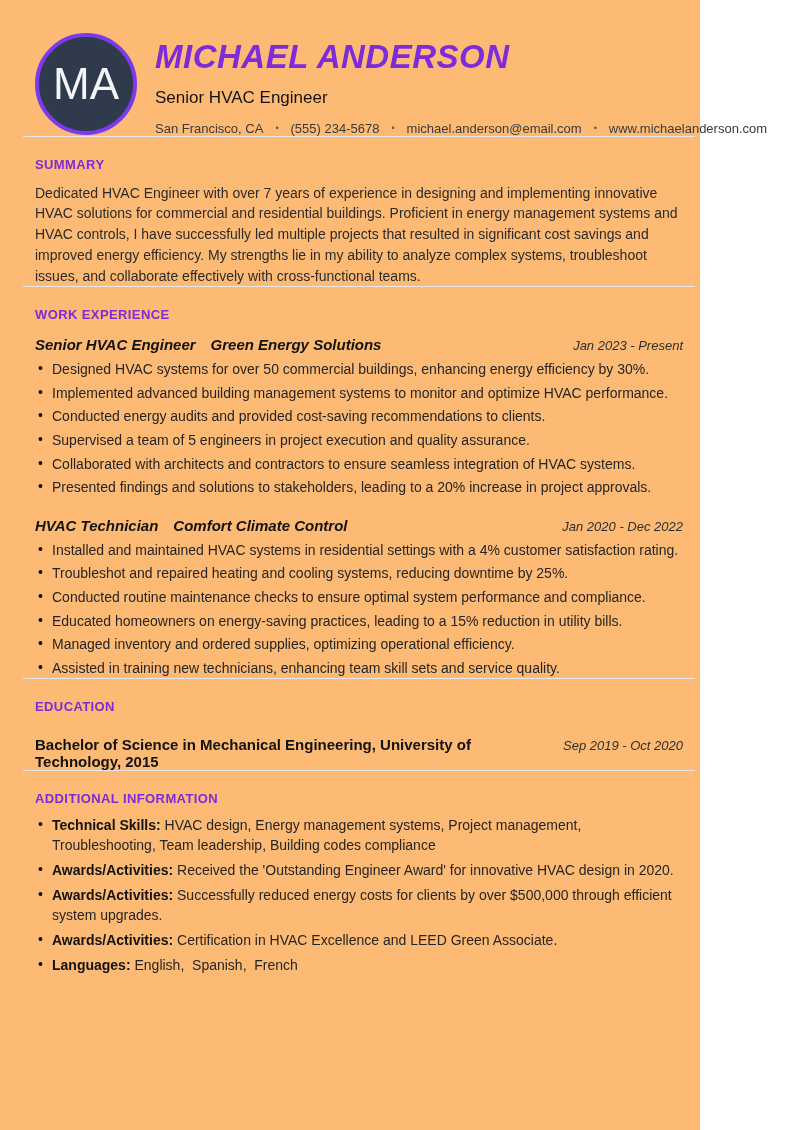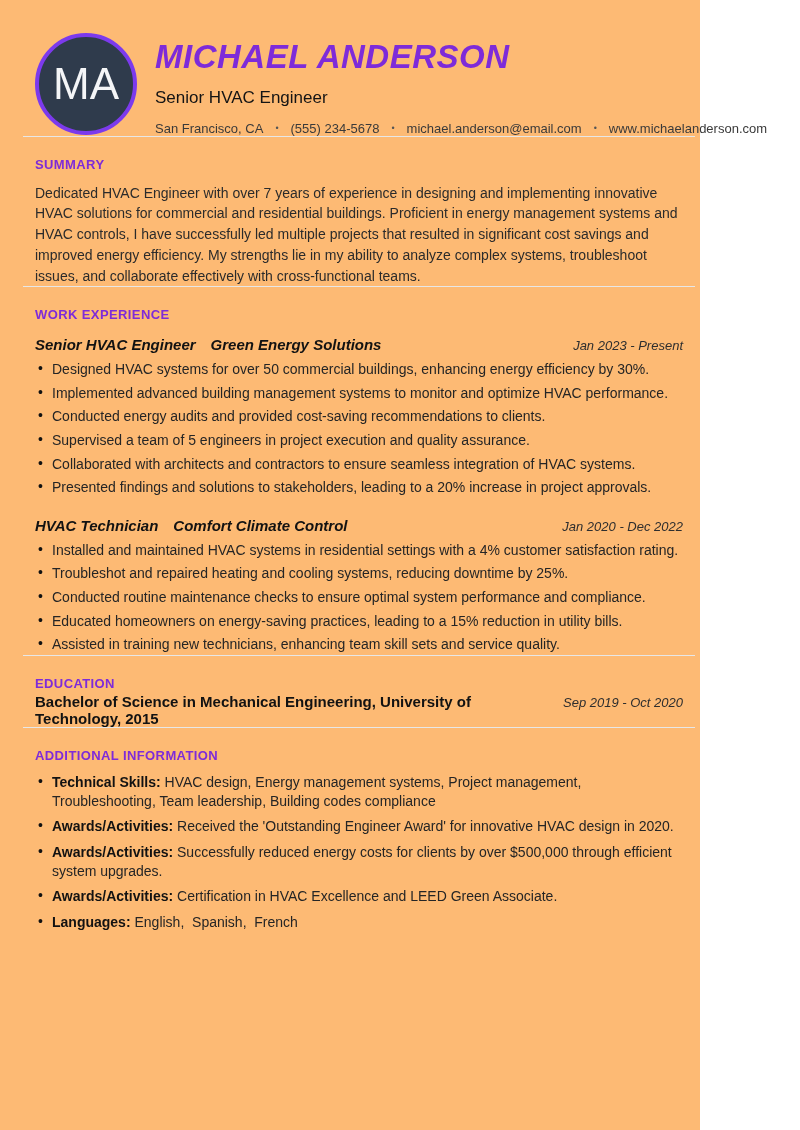--- a/index.html
+++ b/index.html
@@ -135,21 +135,21 @@
   }
   ul.bullets.extra { margin-top: 10px; }
   ul.bullets.extra li { margin-top: 6px; line-height: 1.38; }
   ul.bullets.extra li .li-label { font-weight: bold; color: #121212; }
   ul.bullets.extra li .li-text { white-space: pre-wrap; }
 
   .edu-row {
     display: flex;
     justify-content: space-between;
     align-items: baseline;
-    margin-top: 2px;
+    margin-top: 22px;
     gap: 8px;
   }
   .edu-degree { font-size: 15px; font-weight: bold; color: #121212; }
 </style>
 </head>
 <body>
 
 <div class="page">
 
   <div class="header">
@@ -205,20 +205,21 @@
         <div class="entry-titles">
           <span>HVAC Technician</span><span class="company">Comfort Climate Control</span>
         </div>
         <span class="entry-dates">Jan 2020 - Dec 2022</span>
       </div>
       <ul class="bullets">
         <li>Installed and maintained HVAC systems in residential settings with a 4% customer satisfaction rating.</li>
         <li>Troubleshot and repaired heating and cooling systems, reducing downtime by 25%.</li>
         <li>Conducted routine maintenance checks to ensure optimal system performance and compliance.</li>
         <li>Educated homeowners on energy-saving practices, leading to a 15% reduction in utility bills.</li>
+        <li>Managed inventory and ordered supplies, optimizing operational efficiency.</li>
         <li>Assisted in training new technicians, enhancing team skill sets and service quality.</li>
       </ul>
     </div>
   </section>
 
   <hr class="rule rule-work">
 
   <section>
     <h2 class="section-heading">EDUCATION</h2>
     <div class="edu-row">

